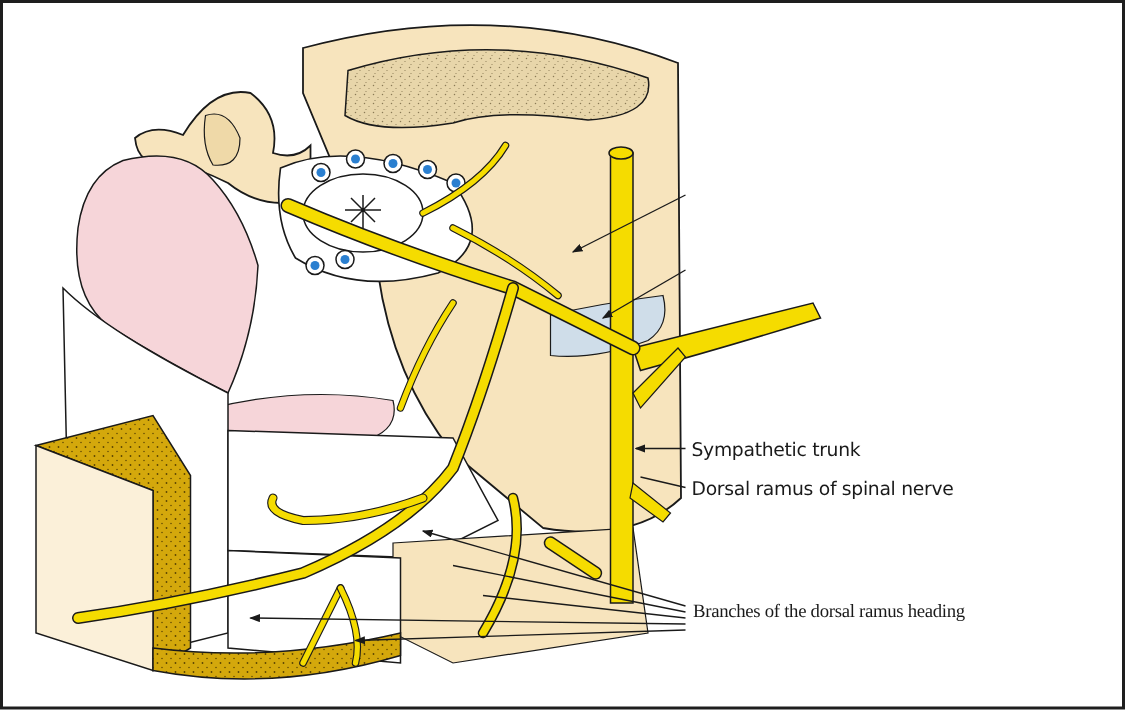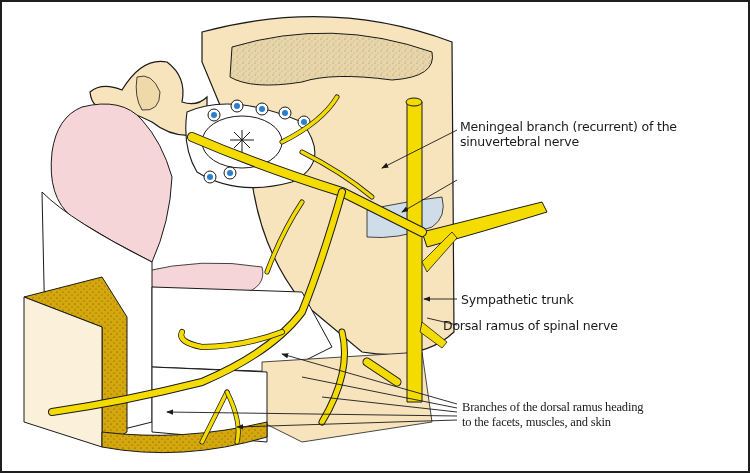--- a/index.html
+++ b/index.html
@@ -127,27 +127,22 @@
       <line x1="455" y1="297" x2="422" y2="297" marker-end="url(#arrowhead)"></line>
       <line x1="455" y1="323" x2="425" y2="316"></line>
       <line x1="455" y1="402" x2="280" y2="352" marker-end="url(#arrowhead)"></line>
       <line x1="455" y1="406" x2="300" y2="375"></line>
       <line x1="455" y1="410" x2="320" y2="395"></line>
       <line x1="455" y1="414" x2="165" y2="410" marker-end="url(#arrowhead)"></line>
       <line x1="455" y1="418" x2="235" y2="425" marker-end="url(#arrowhead)"></line>
     </g>
   </svg>
 
-  <div class="label" style="left:458px; top:117px;">
-    <div>Meningeal branch (recurrent) of the</div>
-    <div>sinuvertebral nerve</div>
-  </div>
   <div class="label" style="left:459px; top:290px;">
     <div>Sympathetic trunk</div>
   </div>
-  <div class="label" style="left:441px; top:316px;">
+  <div class="label" style="left:459px; top:316px;">
     <div>Dorsal ramus of spinal nerve</div>
   </div>
   <div class="label" style="left:460px; top:398px;font-family:Liberation Serif, serif;">
     <div>Branches of the dorsal ramus heading</div>
-    <div>to the facets, muscles, and skin</div>
   </div>
 </div>
 
 </body></html>

